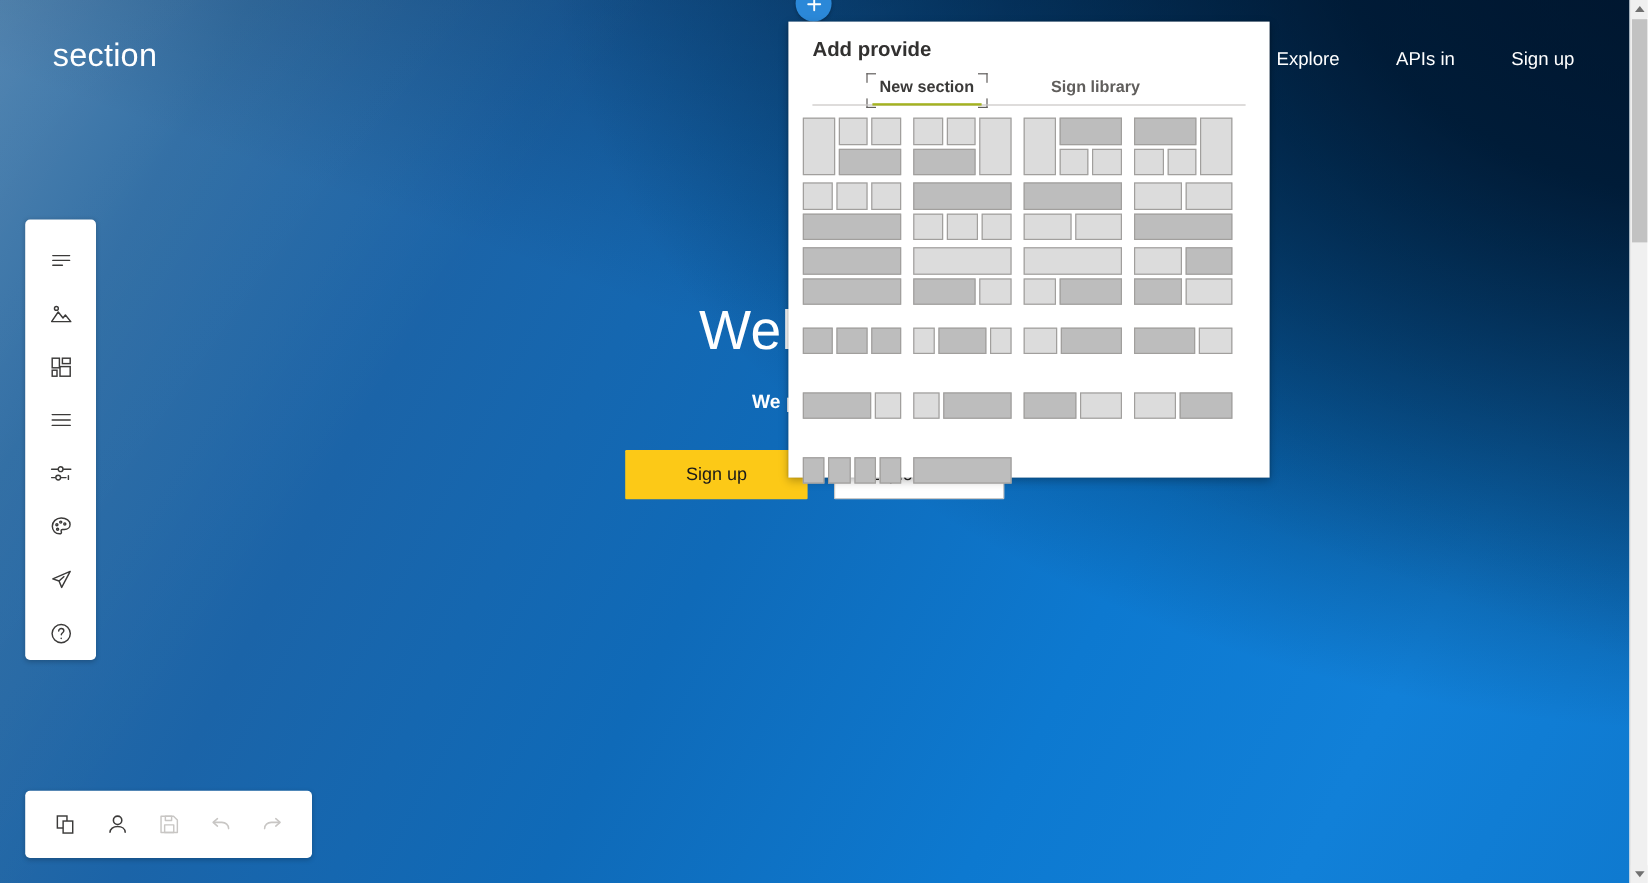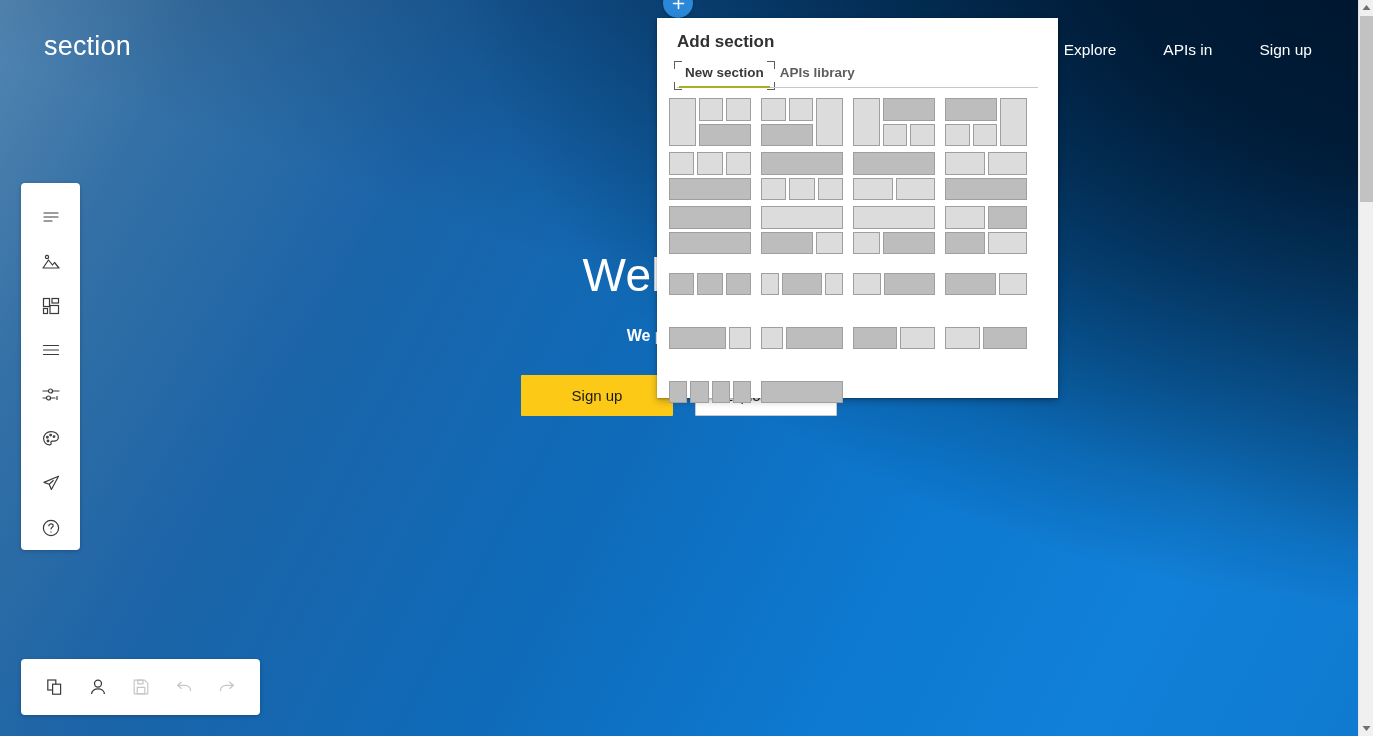--- a/index.html
+++ b/index.html
@@ -140,20 +140,21 @@
   }
   .tabs::after {
     content:""; position:absolute; left:0; right:0; bottom:0;
     height:1px; background:#c8c6c4;
   }
   .tab {
     position: relative; padding: 0 8px 8px 8px;
     font-size: 13.5px; font-weight: bold; color: #605e5c;
     background: transparent; border: none; cursor: pointer;
     font-family: "Liberation Sans", sans-serif;
+    margin-left: 48px;
   }
   .tab.selected { color: #3b3a39; }
   .tab.selected::after {
     content:""; position:absolute; left:2px; right:2px; bottom:0;
     height:2px; background:#a4b220; z-index:2;
   }
   
   .tab.focused { outline: none; }
   .tab.focused .corner {
     position: absolute; width: 8px; height: 8px; border-color:#605e5c; border-style: solid; border-width: 0;
@@ -339,33 +340,33 @@
 
   <button class="add-fab">
     <svg width="15" height="15" viewBox="0 0 15 15" stroke="#ffffff" stroke-width="1.6" stroke-linecap="round">
       <line x1="7.5" y1="2.5" x2="7.5" y2="12.5"></line>
       <line x1="2.5" y1="7.5" x2="12.5" y2="7.5"></line>
     </svg>
   </button>
 
   <div class="dialog">
 
-    <div class="dialog-title">Add section</div>
+    <div class="dialog-title">Add provide</div>
     <div class="dialog-divider"></div>
 
     <div class="tabs">
       <button class="tab selected focused">
         <span class="corner c-tl"></span>
         <span class="corner c-tr"></span>
         <span class="corner c-bl"></span>
         <span class="corner c-br"></span>
         <span>New section</span>
       </button>
       <button class="tab">
-        <span>APIs library</span>
+        <span>Sign library</span>
       </button>
     </div>
 
     <div class="layouts" id="layouts">
         <button class="layout-card">
           <div class="lrow" style="flex: 1 1 auto;">
             <div class="cell light" style="flex: 1 1 0px;"></div>
             <div style="display: flex; flex-direction: column; gap: 3px; flex: 2.1 1 0px;">
               <div class="lrow">
                 <div class="cell light" style="flex: 1 1 0px;"></div>

